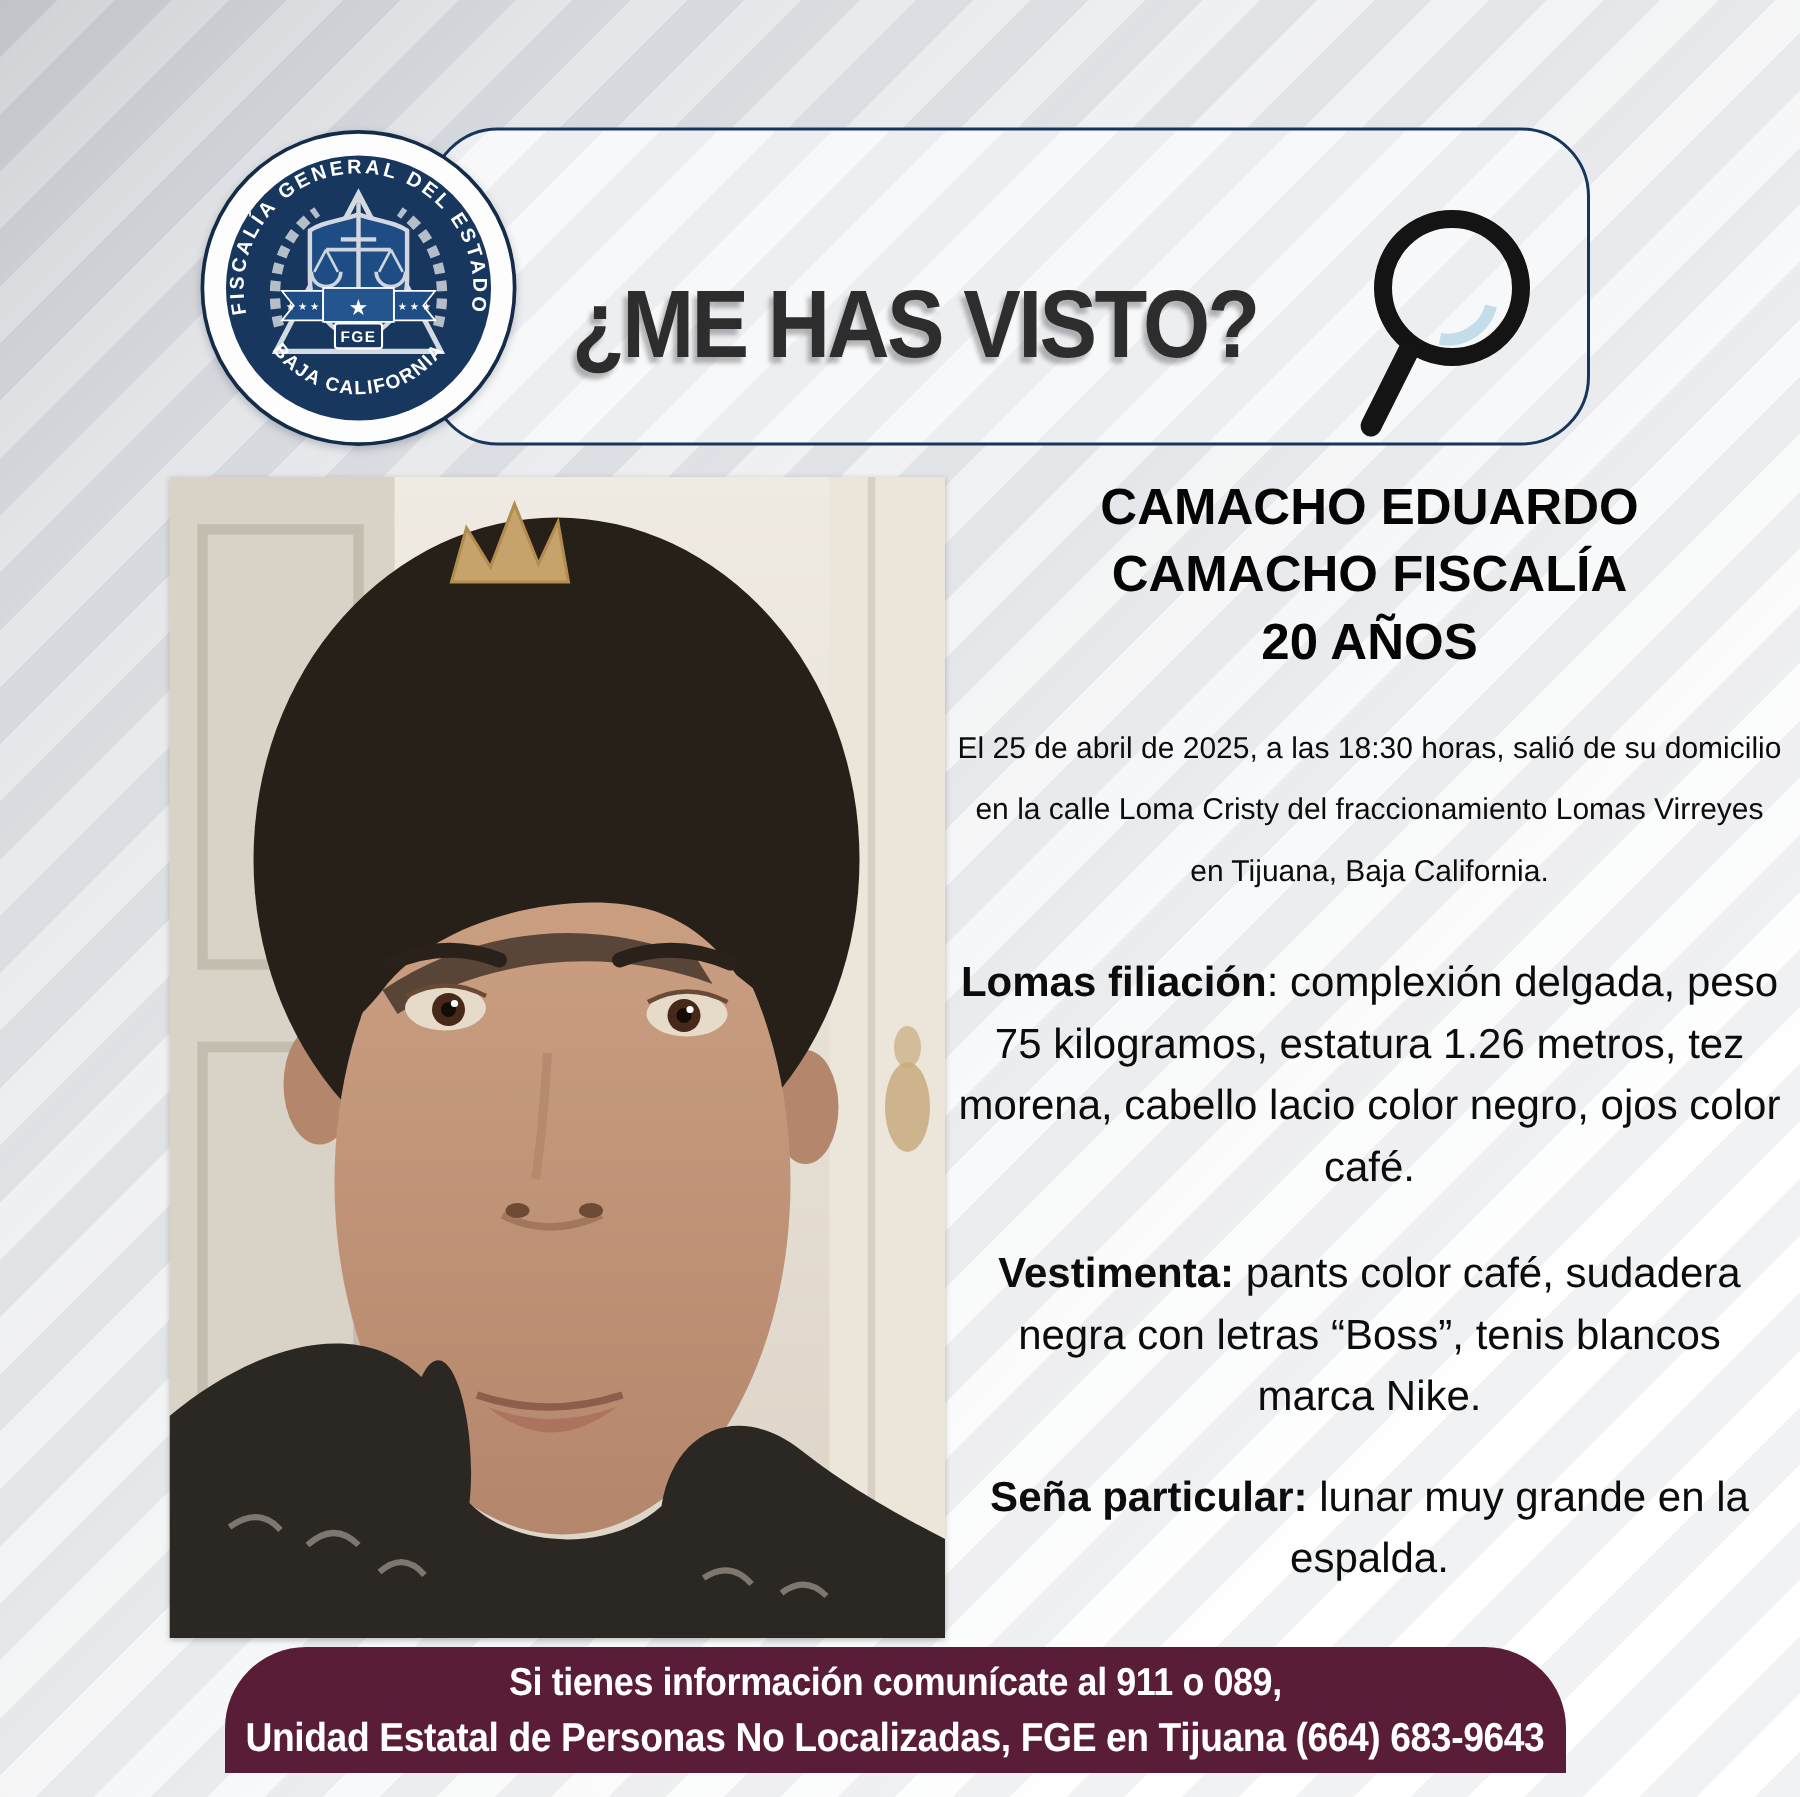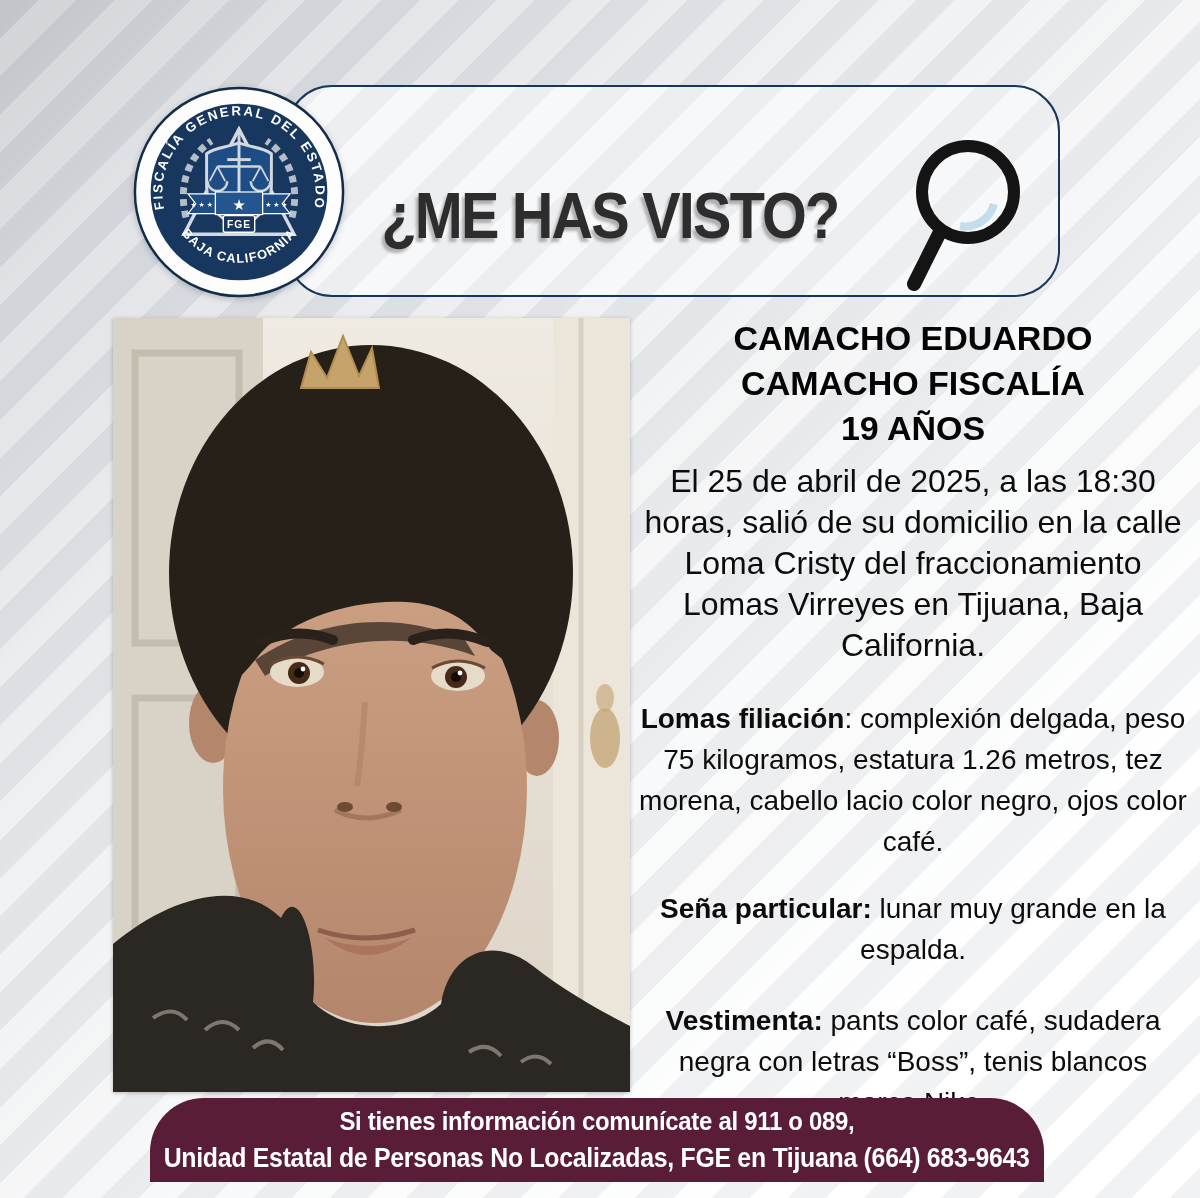--- a/index.html
+++ b/index.html
@@ -30,21 +30,21 @@
     white-space:nowrap;
   }
   .magnifier{position:absolute;left:898px;top:132px;width:136px;height:170px;}
   
   .logo{position:absolute;left:131px;top:84px;width:216px;height:216px;filter:drop-shadow(0 2px 3px rgba(30,40,60,.25));}
   
   .photo{position:absolute;left:113px;top:318px;width:517px;height:774px;box-shadow:0 1px 4px rgba(0,0,0,.25);}
   
   .info{position:absolute;left:638px;top:316px;width:550px;text-align:center;color:#0c0c0c;}
   .name{font-size:34px;font-weight:bold;line-height:45px;margin:0;color:#050505;}
-  .desc{font-size:32px;line-height:41px;margin:10px 0 0 0;}
+  .desc{font-size:20px;line-height:41px;margin:28px 0 0 0;}
   .detail{font-size:28px;line-height:41px;margin:0;}
   .detail b{font-weight:bold;}
   .m-media{margin-top:32px;}
   .m-sena{margin-top:26px;}
   .m-vest{margin-top:30px;}
   
   .footer-bar{
     position:absolute;left:150px;top:1098px;width:894px;height:84px;
     background:#5a1d37;border-radius:54px 54px 0 0;
     display:flex;flex-direction:column;align-items:center;justify-content:center;
@@ -183,26 +183,26 @@
       <path d="M0 774 L0 626 C 55 580 125 558 168 600 C 186 562 206 628 200 684
                C 232 716 296 716 328 686 C 336 636 378 616 420 648 C 458 678 498 698 517 708 L517 774 Z" fill="#2b2723"></path>
       <path d="M40 700 q 20 -14 34 2 M92 712 q 18 -16 34 0 M140 730 q 16 -14 30 2 M356 734 q 18 -12 32 4 M408 744 q 16 -12 30 2" fill="none" stroke="#cfc8bd" stroke-width="4" opacity=".5"></path>
     </svg>
   </div>
 
   <div class="info">
     <p class="name">
       <span>CAMACHO EDUARDO</span><br>
       <span>CAMACHO FISCALÍA</span><br>
-      <span>19 AÑOS</span>
+      <span>20 AÑOS</span>
     </p>
     <p class="desc">El 25 de abril de 2025, a las 18:30 horas, salió de su domicilio en la calle Loma Cristy del fraccionamiento Lomas Virreyes en Tijuana, Baja California.</p>
     <p class="detail m-media"><b>Lomas filiación</b><span>: complexión delgada, peso 75 kilogramos, estatura 1.26 metros, tez morena, cabello lacio color negro, ojos color café.</span></p>
+    <p class="detail m-vest"><b>Vestimenta:</b><span> pants color café, sudadera negra con letras “Boss”, tenis blancos marca Nike.</span></p>
     <p class="detail m-sena"><b>Seña particular:</b><span> lunar muy grande en la espalda.</span></p>
-    <p class="detail m-vest"><b>Vestimenta:</b><span> pants color café, sudadera negra con letras “Boss”, tenis blancos marca Nike.</span></p>
   </div>
 
   <div class="footer-bar">
     <span class="footer-line1">Si tienes información comunícate al 911 o 089,</span>
     <span class="footer-line2">Unidad Estatal de Personas No Localizadas, FGE en Tijuana (664) 683-9643</span>
   </div>
 
 </div>
 
 </body></html>

